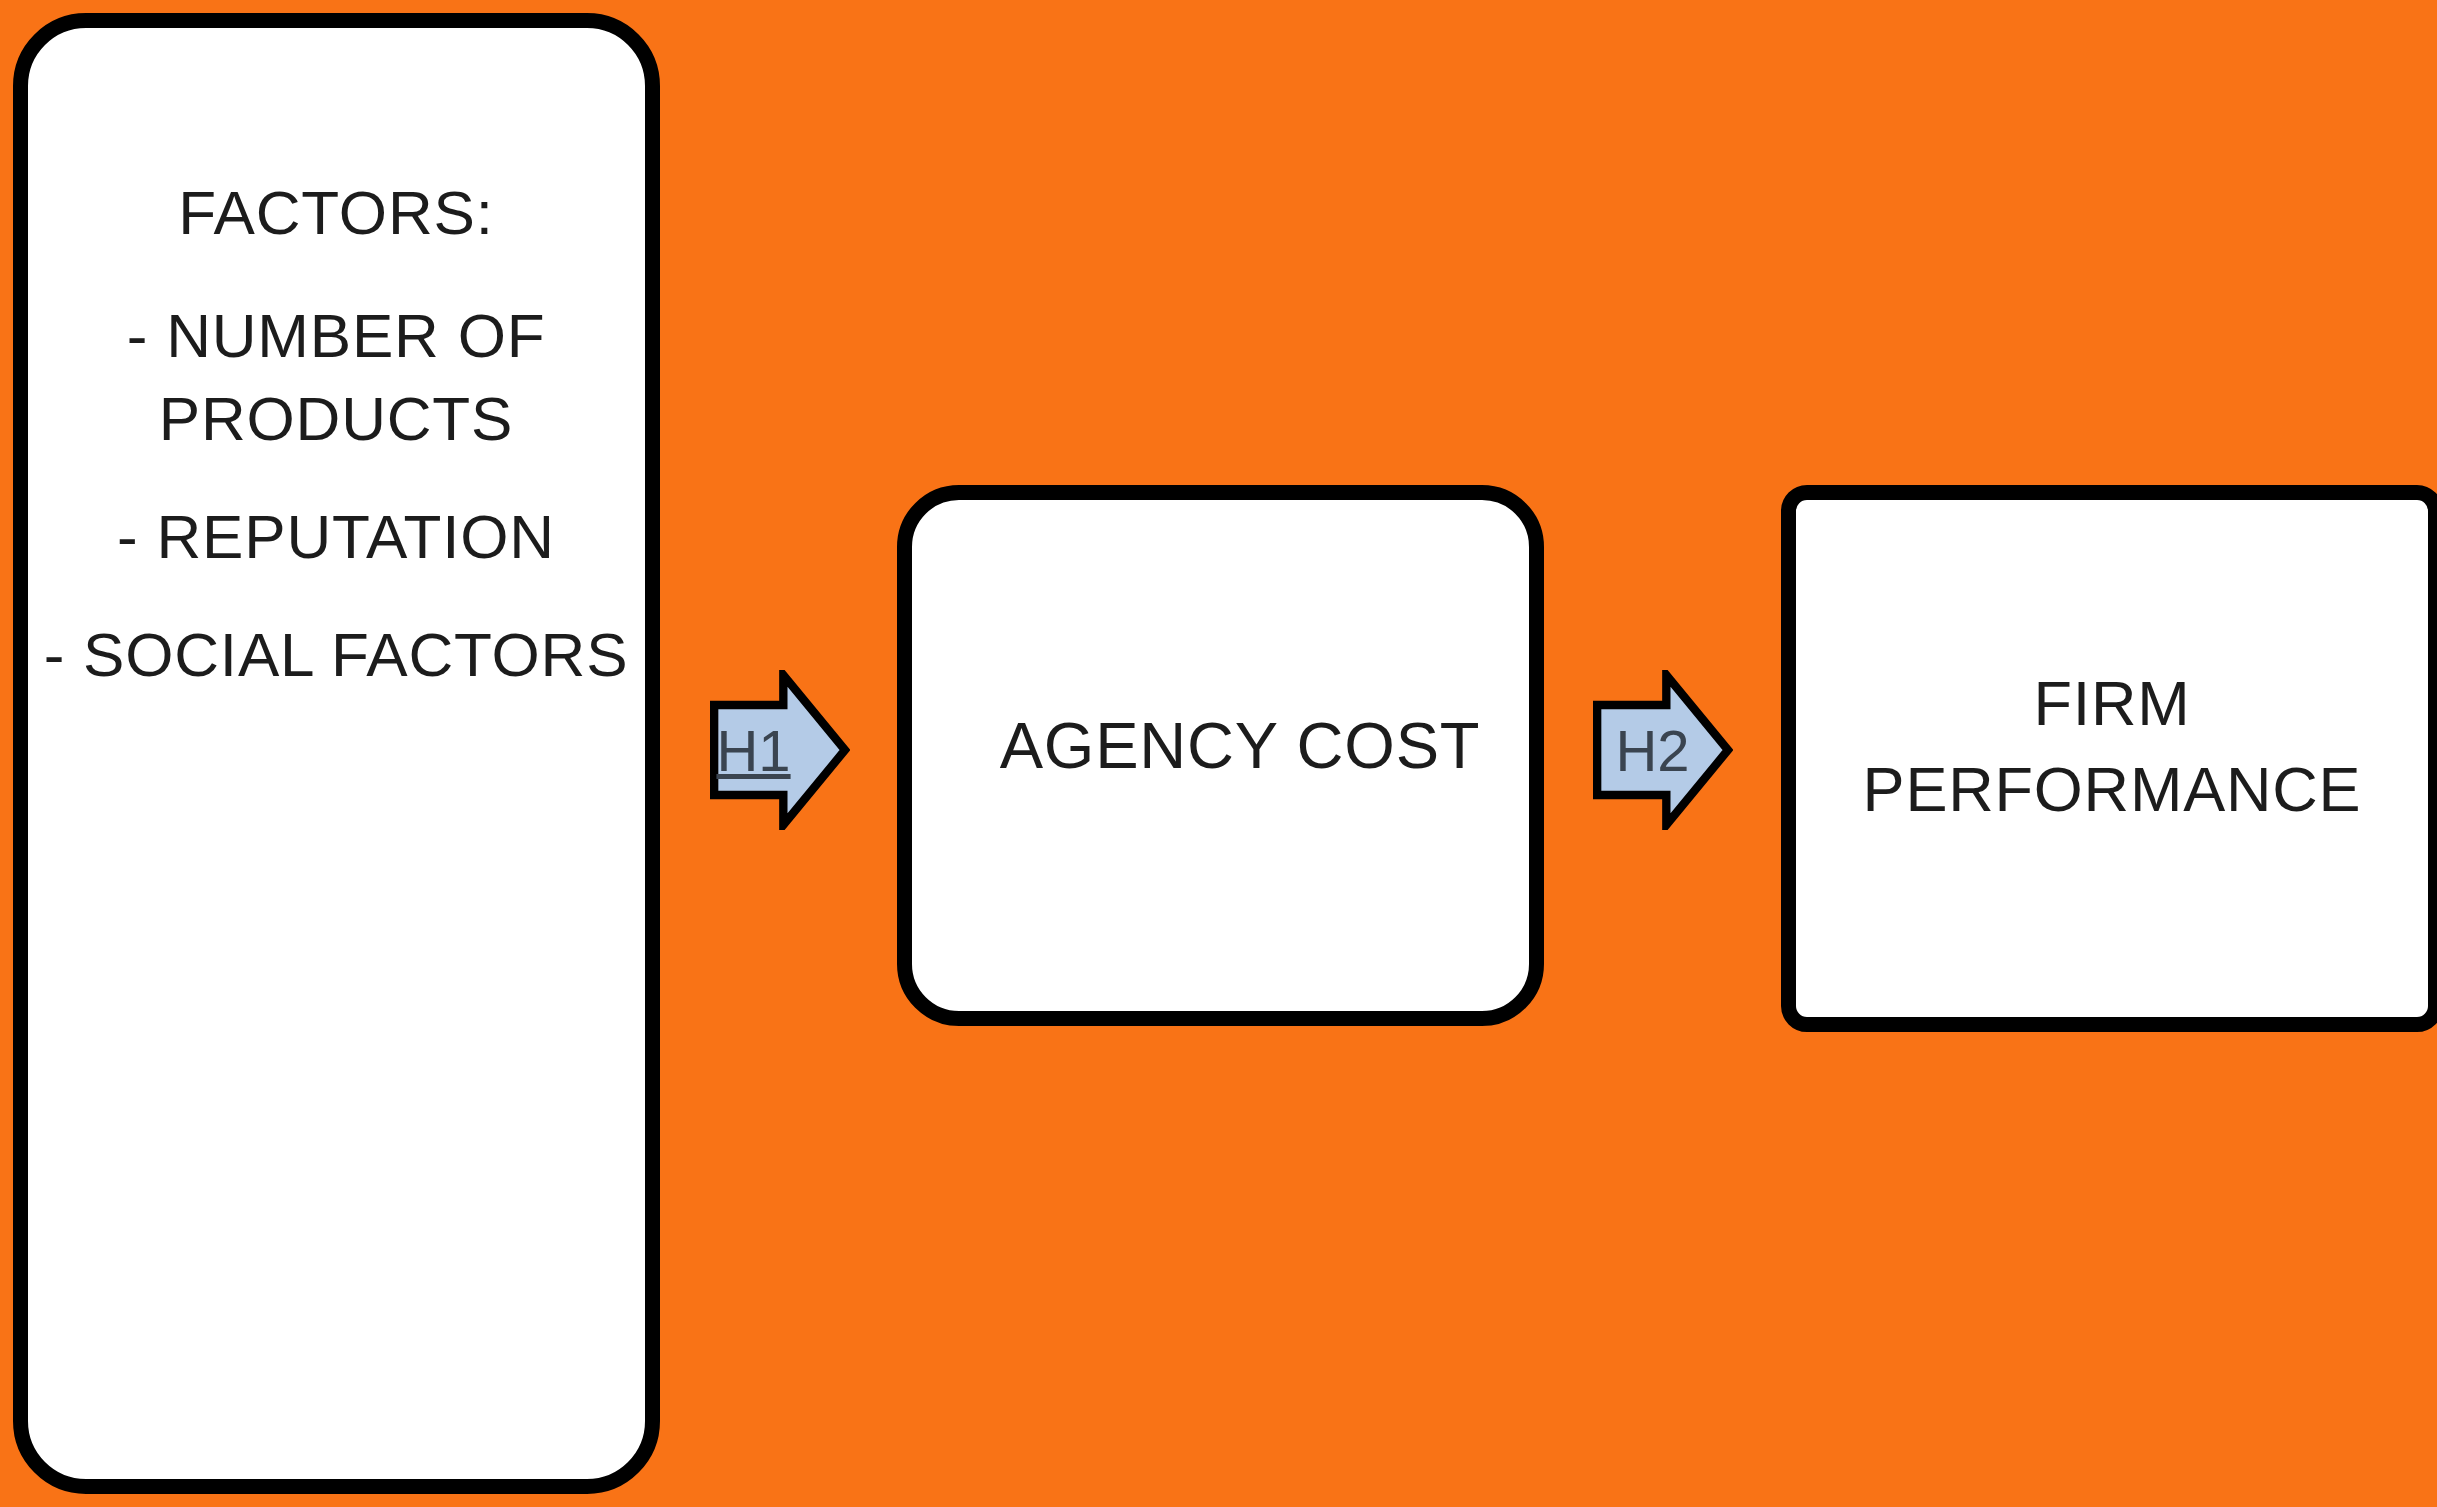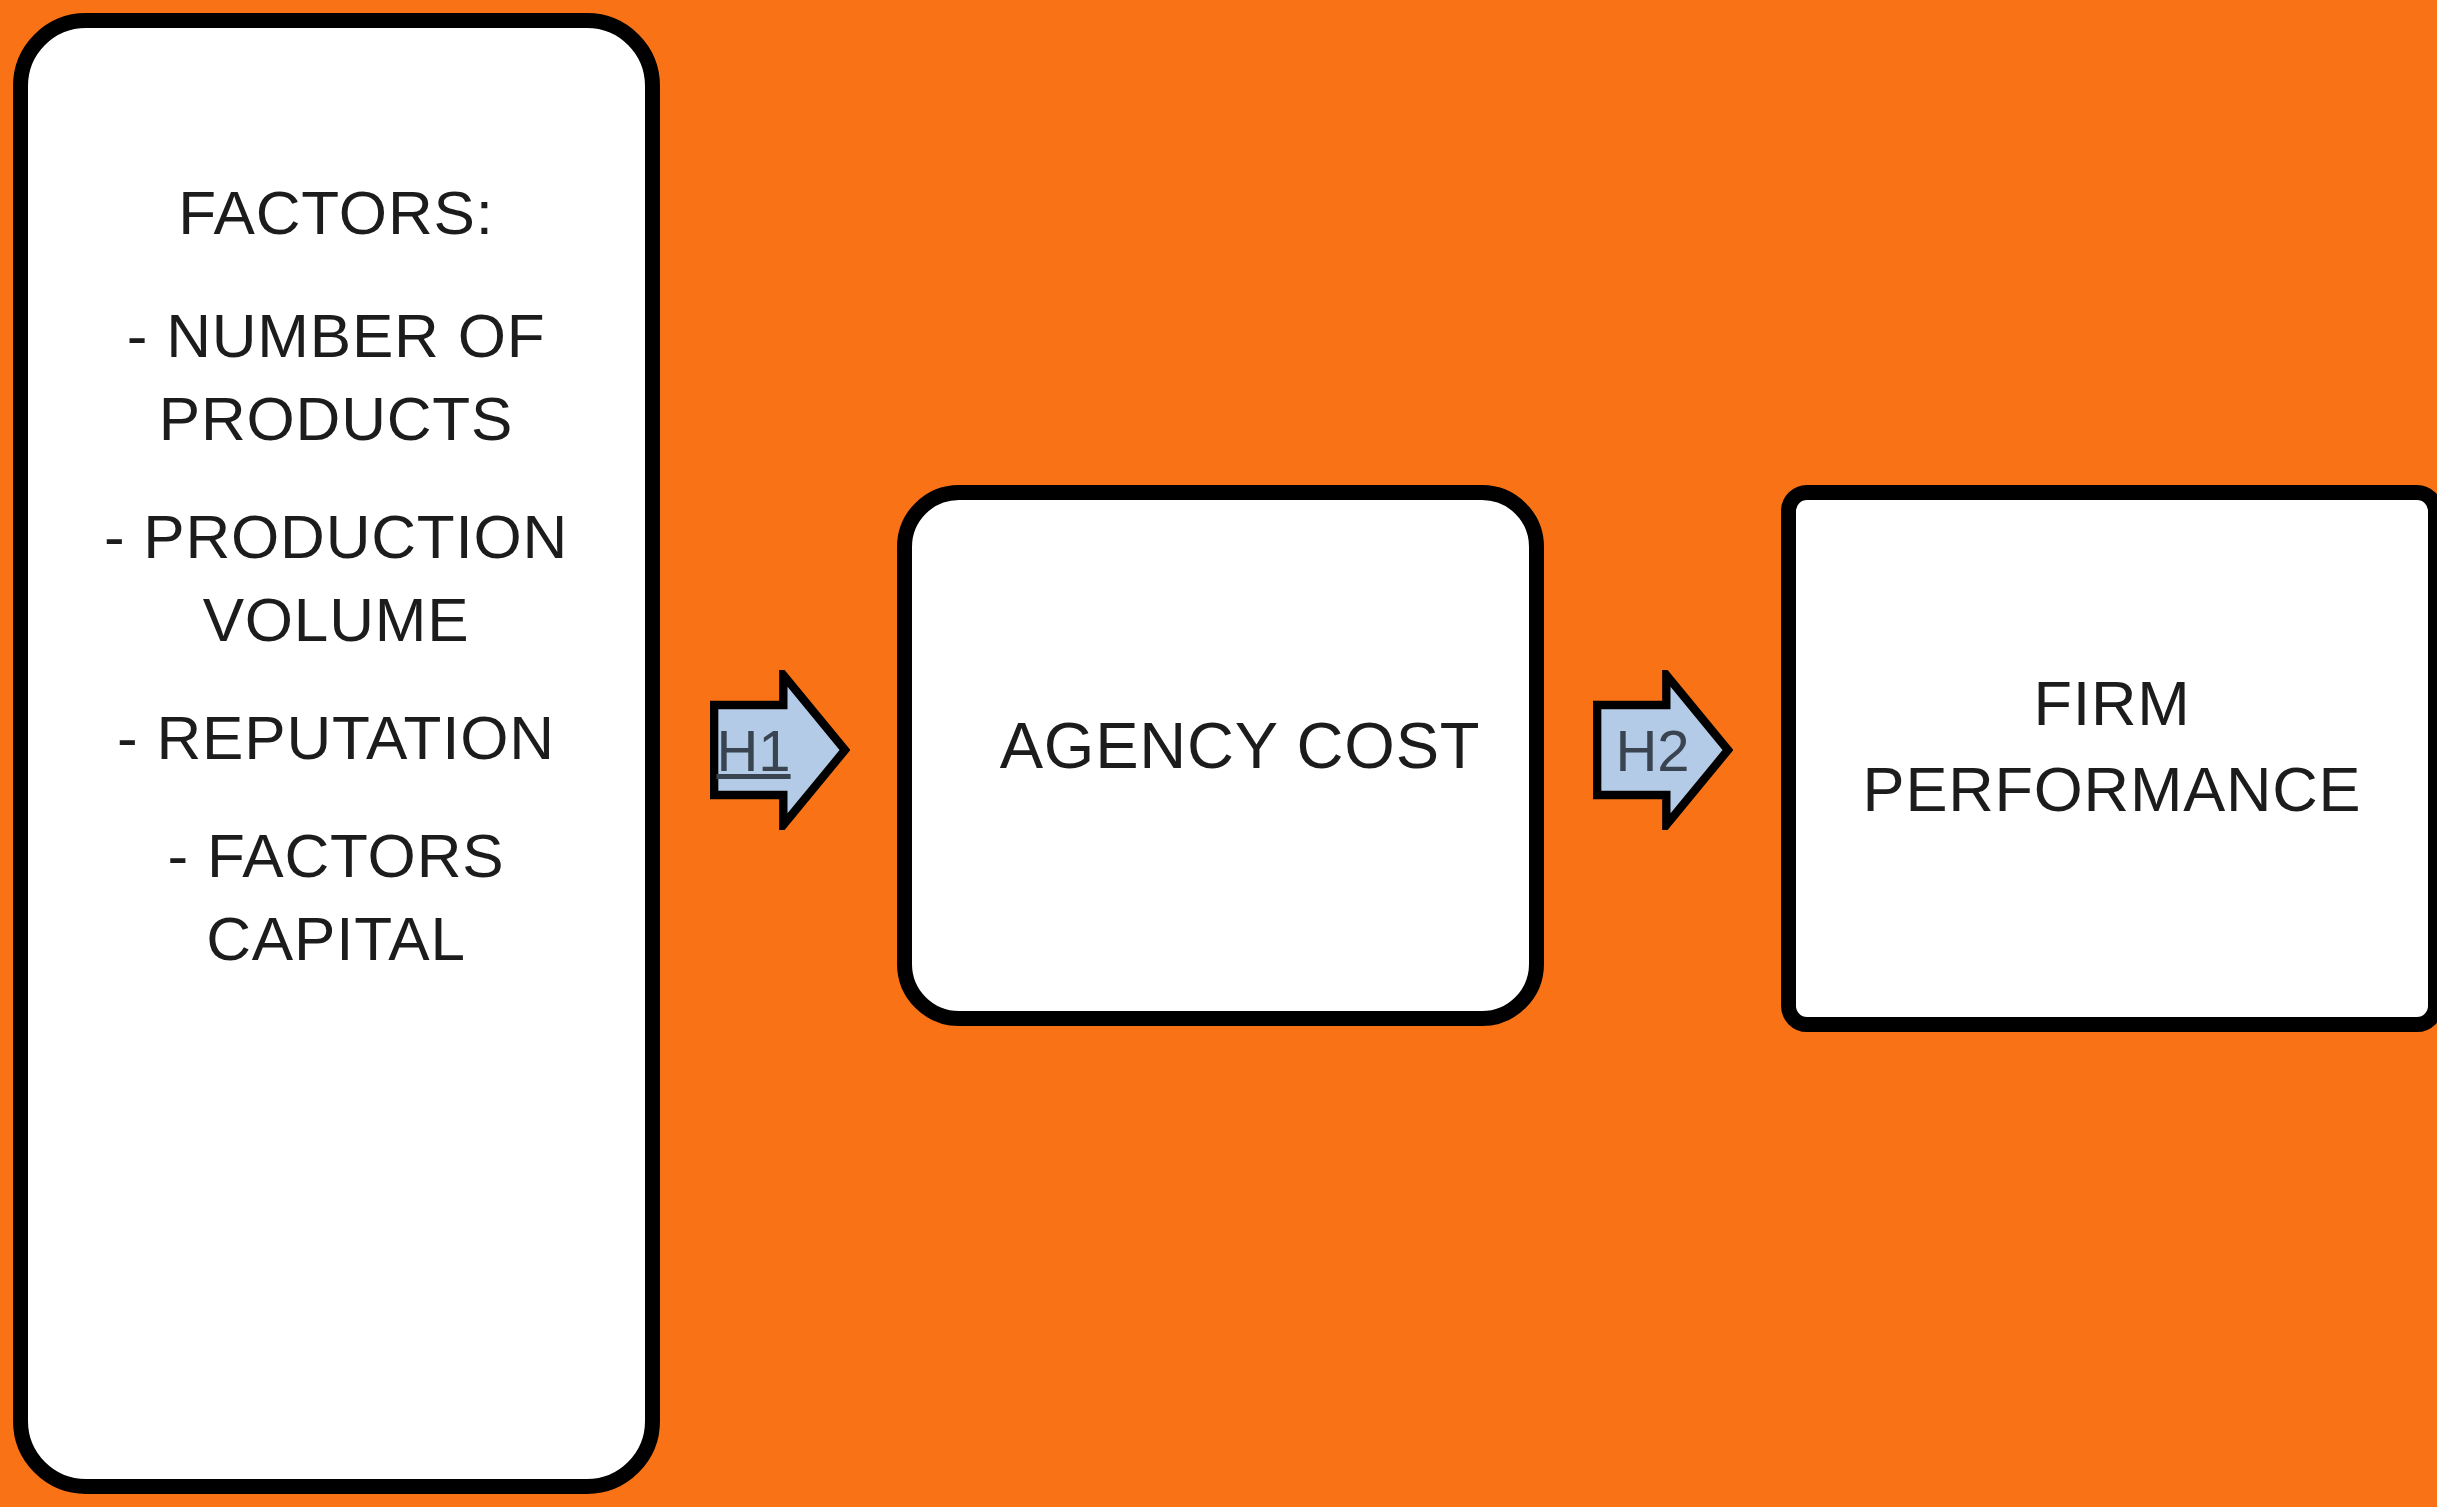--- a/index.html
+++ b/index.html
@@ -103,23 +103,22 @@
 </style>
 </head>
 <body>
 
 <div id="canvas">
 
   <div class="dbox" id="factors-box">
     <div class="factors-content">
       <p class="factors-title">FACTORS:</p>
       <p class="factor-item">- NUMBER OF PRODUCTS</p>
-      <p class="factor-item">- PRODUCTION VOLUME</p>
       <p class="factor-item">- REPUTATION</p>
-      <p class="factor-item">- FACTORS CAPITAL</p>
+      <p class="factor-item">- SOCIAL FACTORS</p>
     </div>
   </div>
 
   <svg class="block-arrow" id="h1-arrow" viewBox="0 0 168 192" xmlns="http://www.w3.org/2000/svg">
     <polygon points="5,42 88,42 88,6 162,96 88,186 88,150 5,150" fill="#b4cbe7" stroke="#000000" stroke-width="10" stroke-linejoin="miter"></polygon>
   </svg>
   <div class="arrow-label" id="h1-label">H1</div>
 
   <div class="dbox" id="agency-box">
     <div class="agency-label">AGENCY COST</div>

